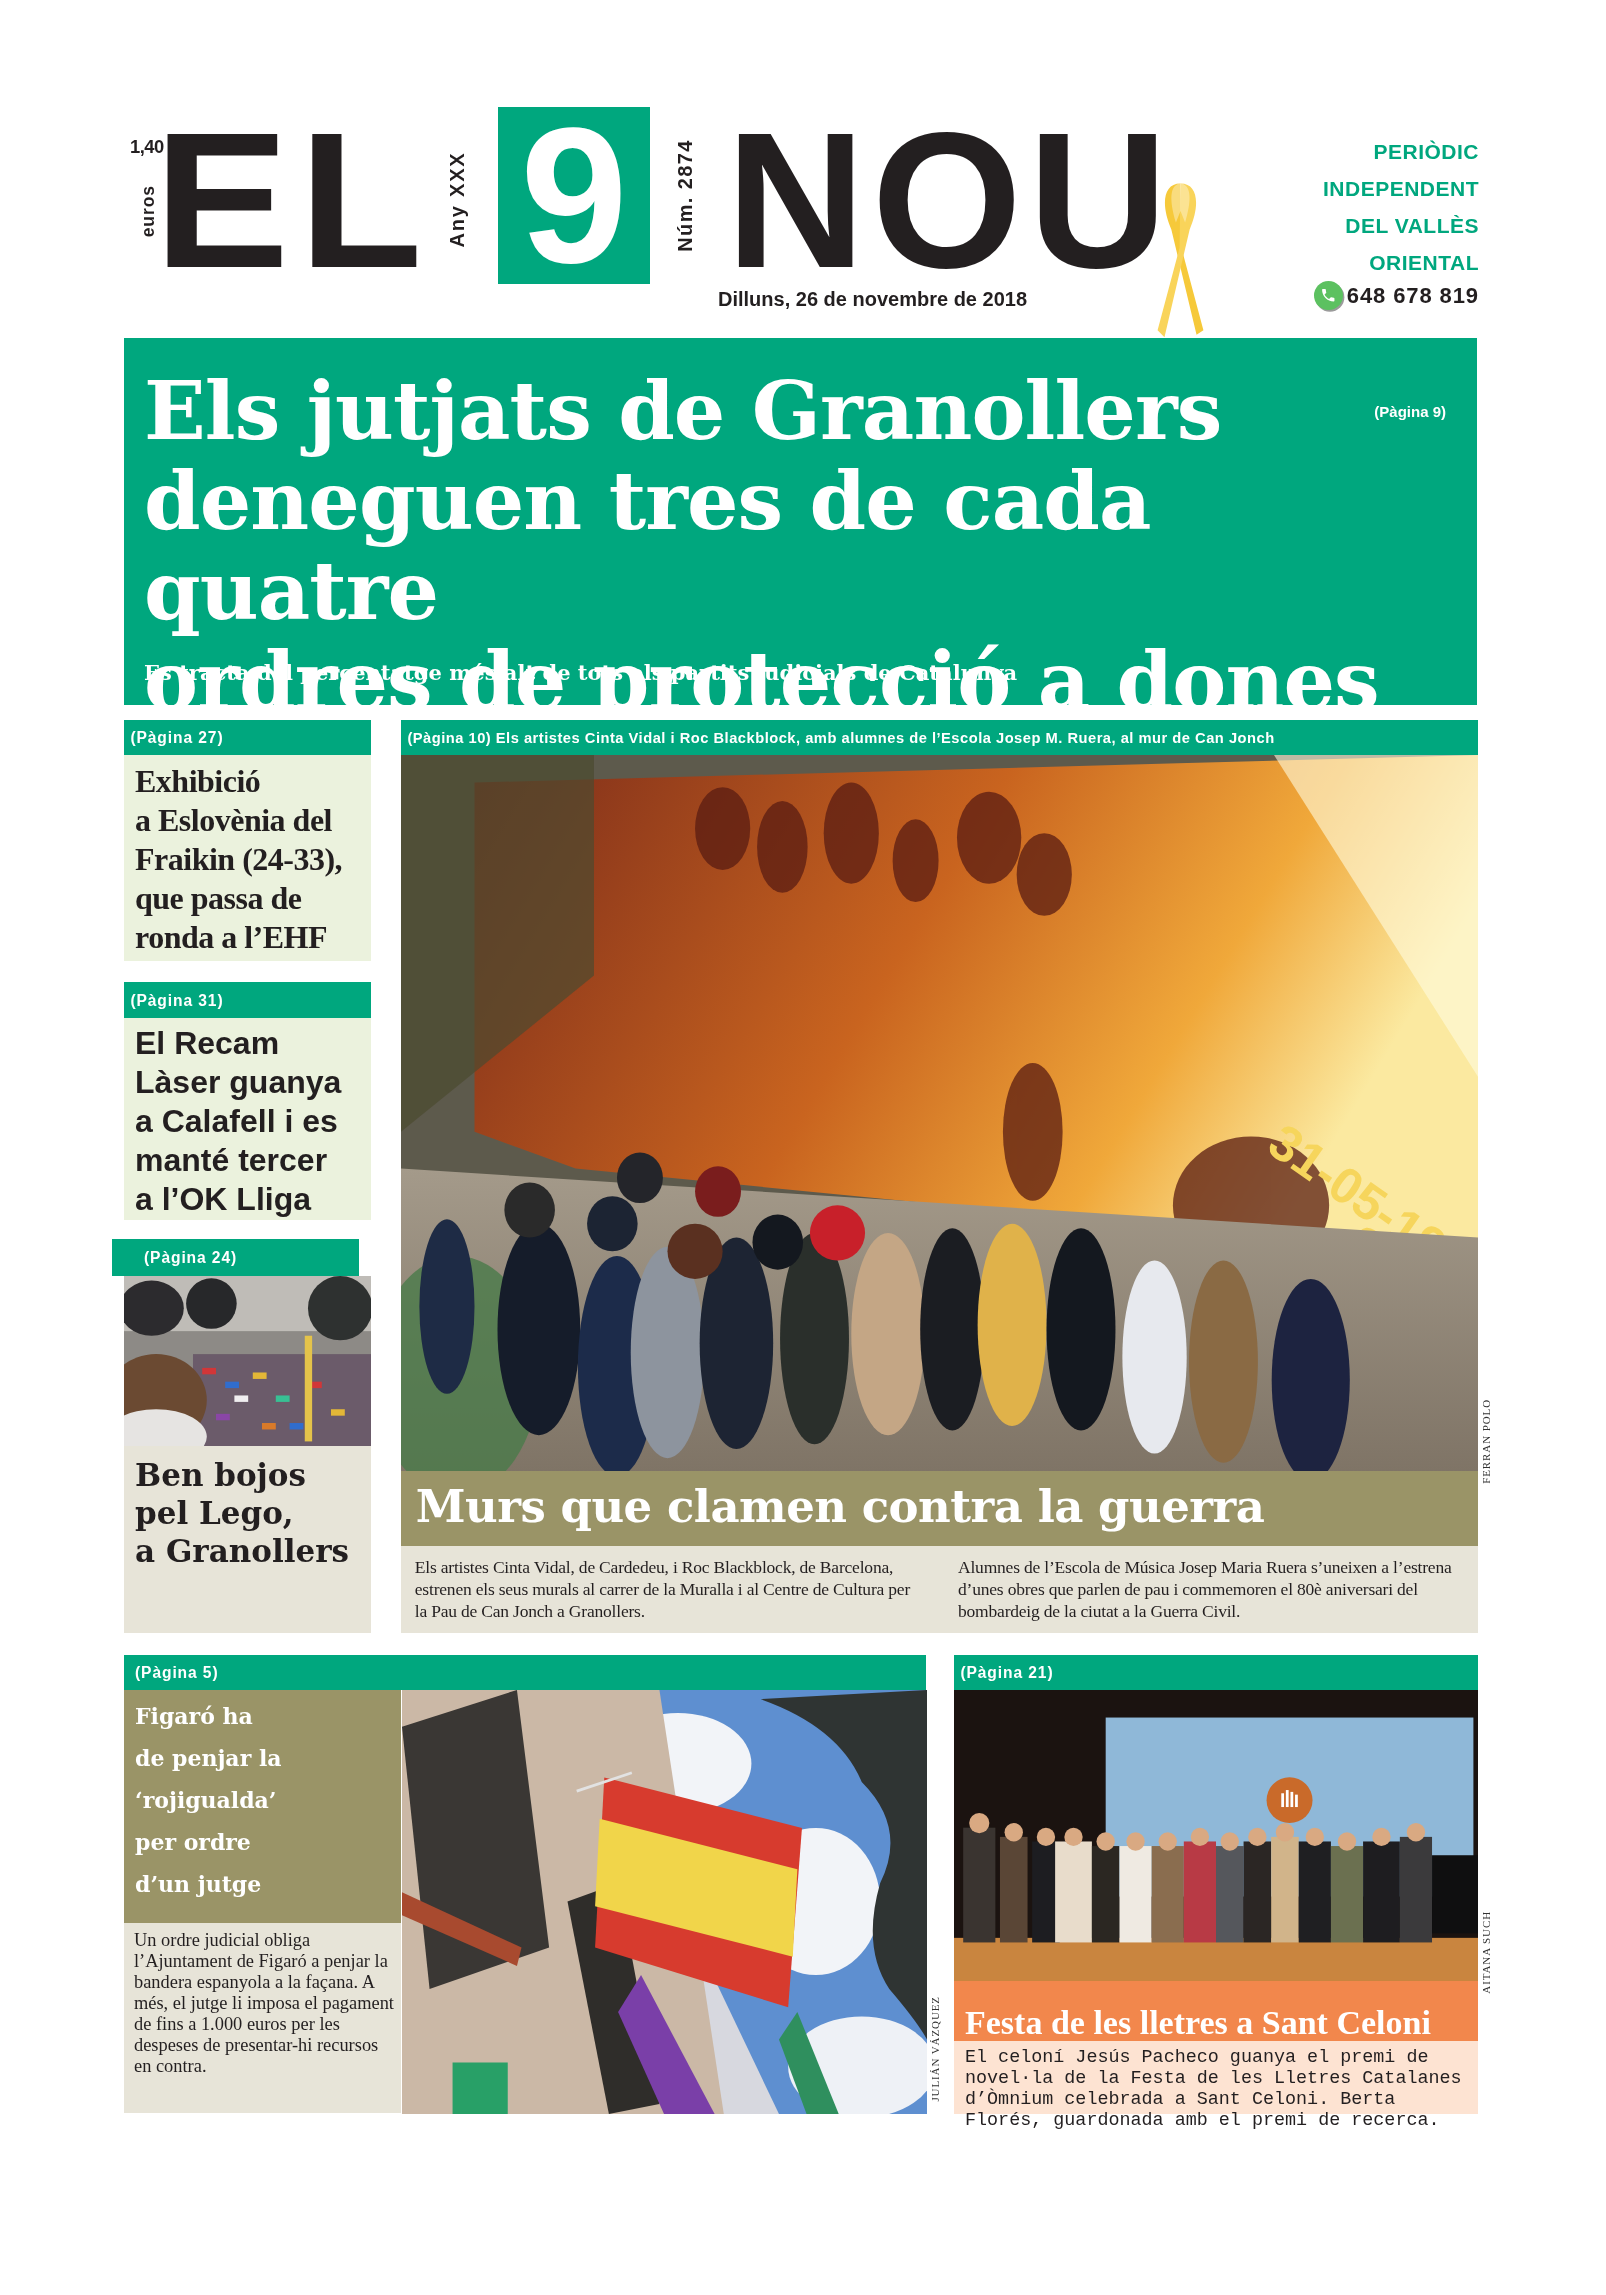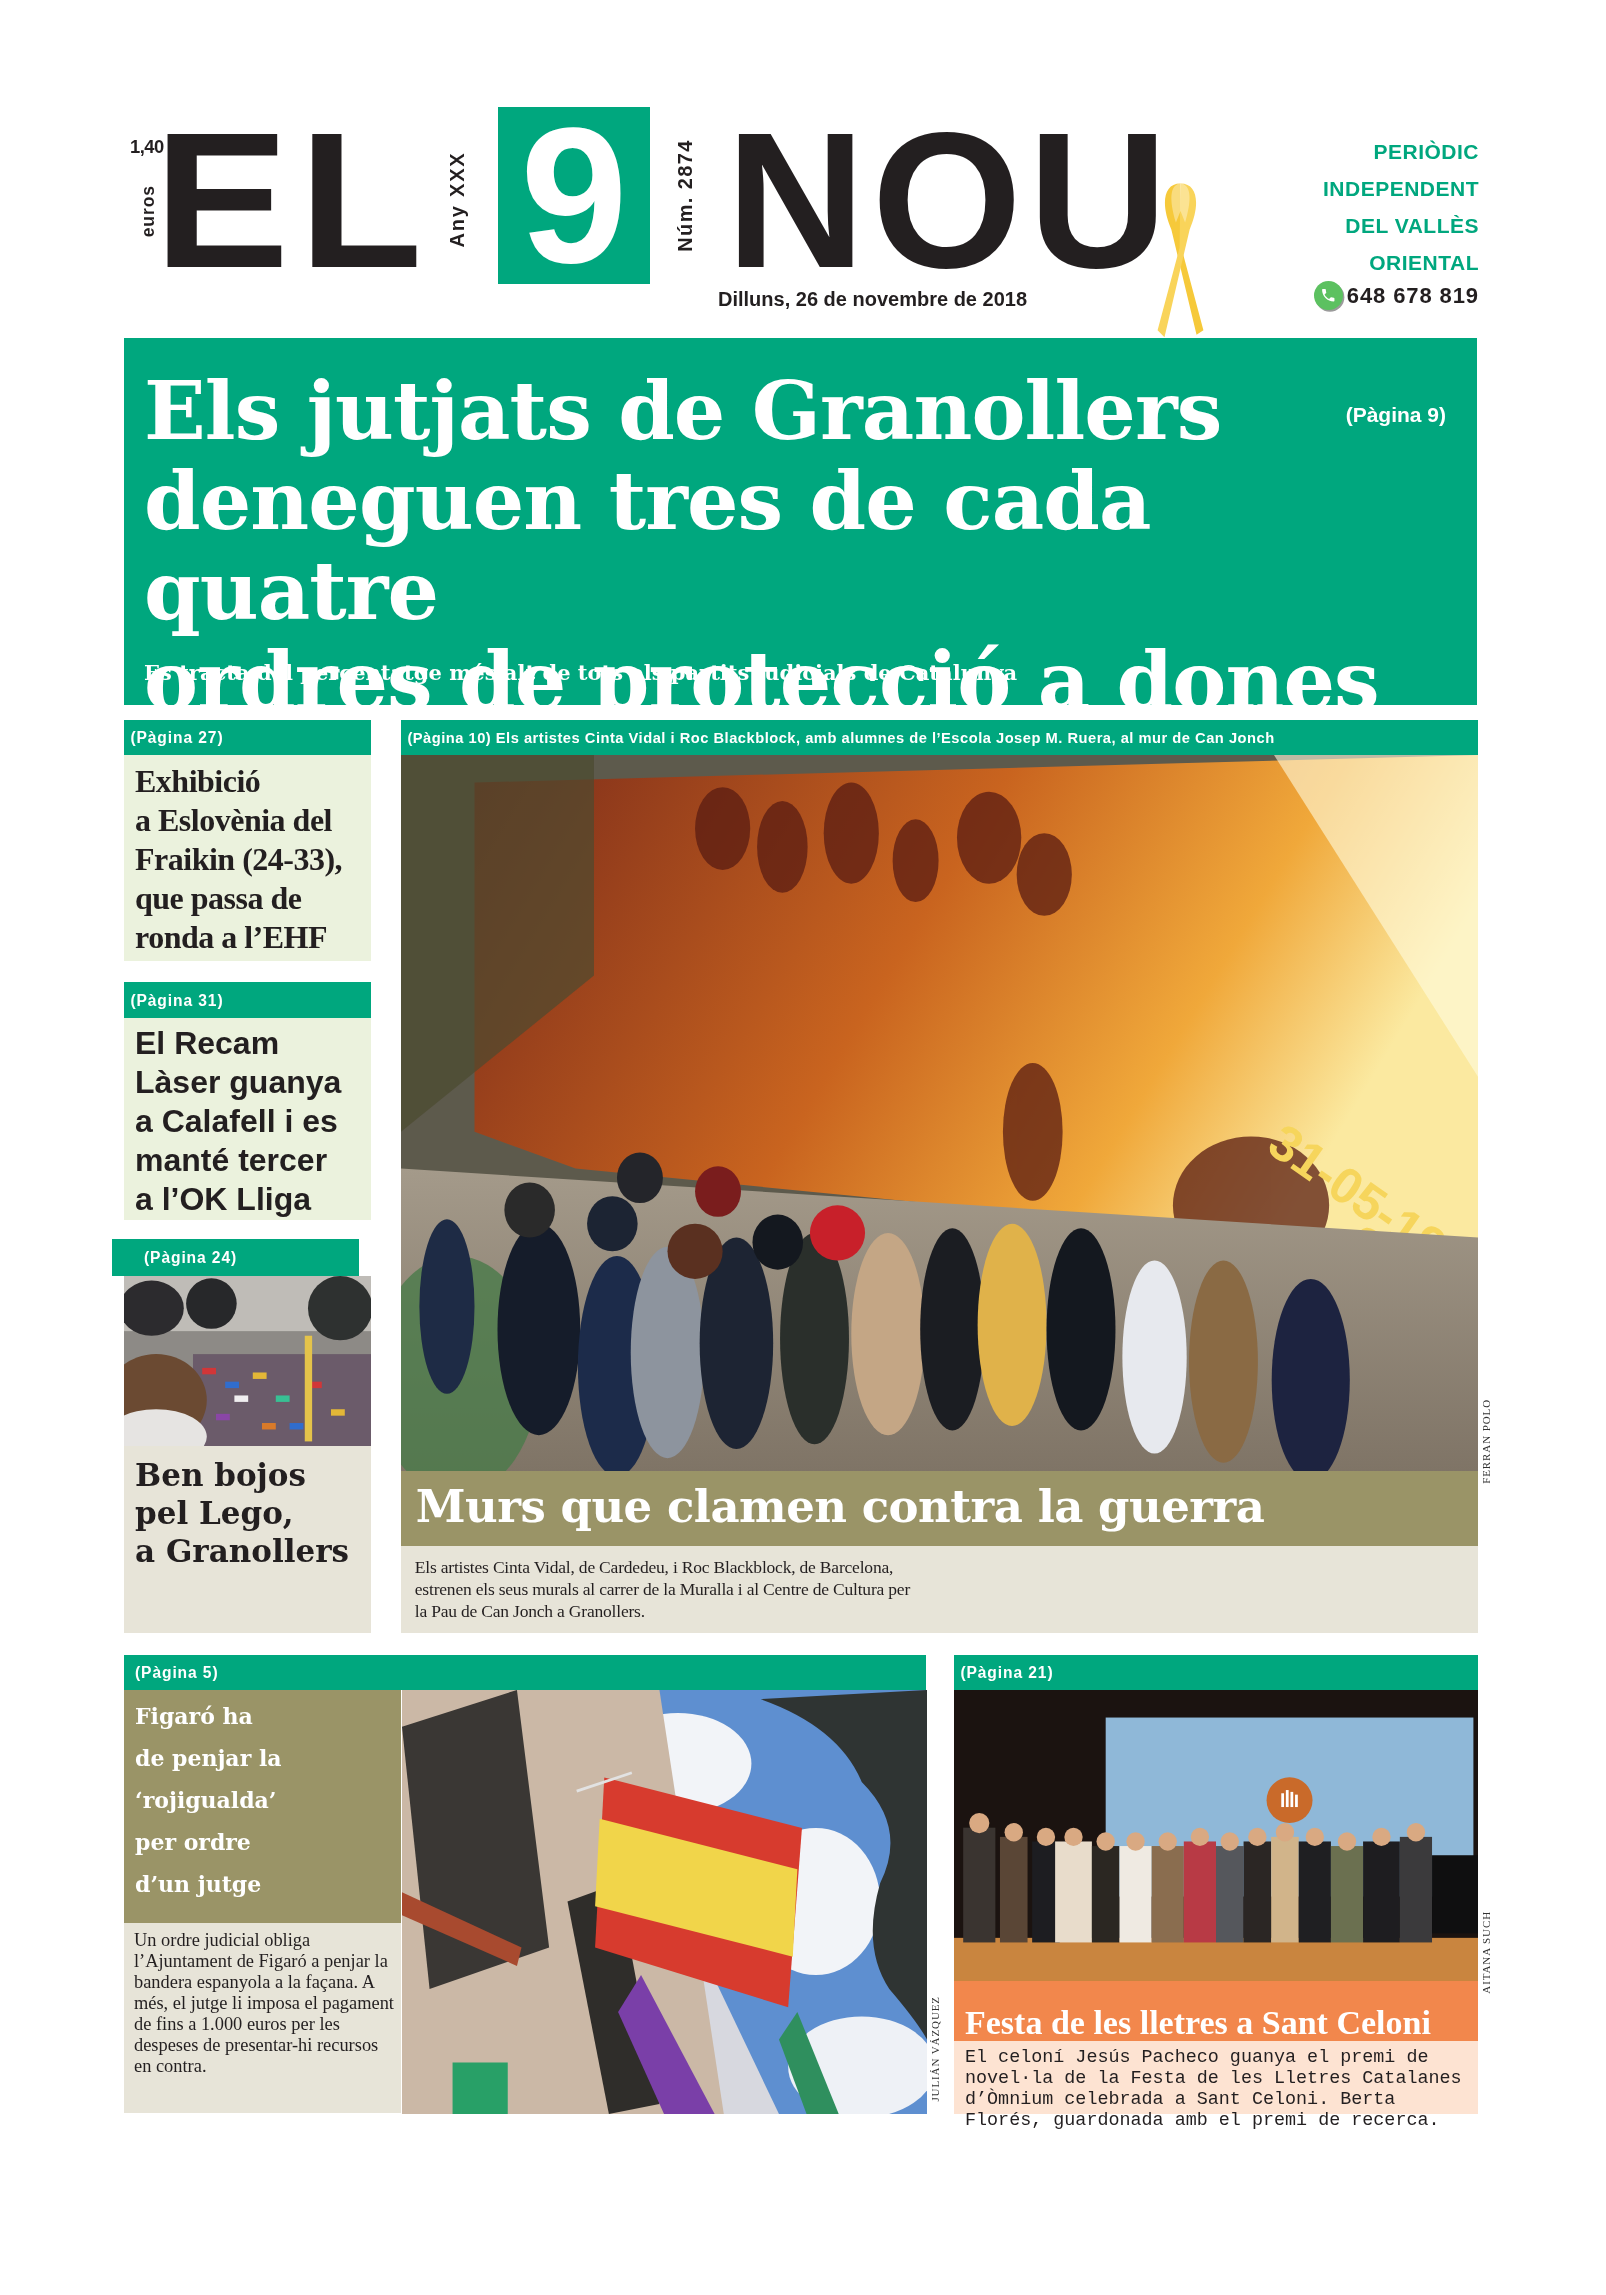--- a/index.html
+++ b/index.html
@@ -19,21 +19,21 @@
   .date { left:718px; top:288px; font-weight:bold; font-size:20px; }
   .ribbon { left:1153px; top:179px; width:55px; height:165px; }
   .tagline { left:1254px; top:133px; width:225px; text-align:right; color:var(--green); font-weight:bold; font-size:21px; line-height:37px; letter-spacing:0.5px; }
   .phone { left:1268px; top:281px; width:211px; display:flex; align-items:center; justify-content:flex-end; gap:3.7px; font-weight:bold; font-size:22px; letter-spacing:0.9px; }
   .wa { width:29px; height:29px; border-radius:50%; background:#5cc160; position:relative; box-shadow:1.4px 1.8px 0 #9b9b9b; }
   .wa svg { position:absolute; left:6.4px; top:6.4px; }
 
   
   .lead { left:124px; top:338px; width:1353px; height:367px; background:var(--green); color:#fff; }
   .lead-title { position:absolute; left:20px; top:27.6px; width:1314px; font-family:"DejaVu Serif", serif; font-weight:bold; font-size:81px; line-height:90px; letter-spacing:-0.9px; }
-  .lead-ref { position:absolute; right:31px; top:65px; font-weight:bold; font-size:21px;text-align:center; }
+  .lead-ref { position:absolute; right:31px; top:65px; font-weight:bold; font-size:15px;text-align:center; }
   .lead-sub { position:absolute; left:20px; top:322px; font-family:"DejaVu Serif", serif; font-weight:bold; font-size:21px; }
 
   
   .tag { background:var(--green); color:#fff; font-weight:bold; font-size:15.6px; letter-spacing:0.9px; display:flex; align-items:center; padding-left:6.4px; box-sizing:border-box; }
 
   
   .lc1-tag { left:124px; top:720px; width:247px; height:35px; }
   .lc1-body { left:124px; top:755px; width:247px; height:206px; background:var(--lightgreen); }
   .lc1-title { position:absolute; left:11px; top:7.4px; font-family:"Liberation Serif", serif; font-weight:bold; font-size:32px; line-height:39px; letter-spacing:-0.5px; }
   .lc2-tag { left:124px; top:982px; width:247px; height:37px; }
@@ -235,20 +235,21 @@
       <ellipse cx="520" cy="920" rx="50" ry="55" fill="#24252a"></ellipse>
     </g>
   </svg>
 </div>
 <div class="abs credit cf-credit">FERRAN POLO</div>
 <div class="abs cf-title-bar">
   <div class="cf-title">Murs que clamen contra la guerra</div>
 </div>
 <div class="abs cf-body">
   <div class="cf-col" style="left:13.8px">Els artistes Cinta Vidal, de Cardedeu, i Roc Blackblock, de Barcelona, estrenen els seus murals al carrer de la Muralla i al Centre de Cultura per la Pau de Can Jonch a Granollers.</div>
+  <div class="cf-col" style="left:557px">Alumnes de l’Escola de Música Josep Maria Ruera s’uneixen a l’estrena d’unes obres que parlen de pau i commemoren el 80è aniversari del bombardeig de la ciutat a la Guerra Civil.</div>
 </div>
 
 <div class="abs tag bl-tag">(Pàgina 5)</div>
 <article class="abs bl-title-bar">
   <div class="bl-title">
     <div>Figaró ha</div>
     <div>de penjar la</div>
     <div>‘rojigualda’</div>
     <div>per ordre</div>
     <div>d’un jutge</div>

